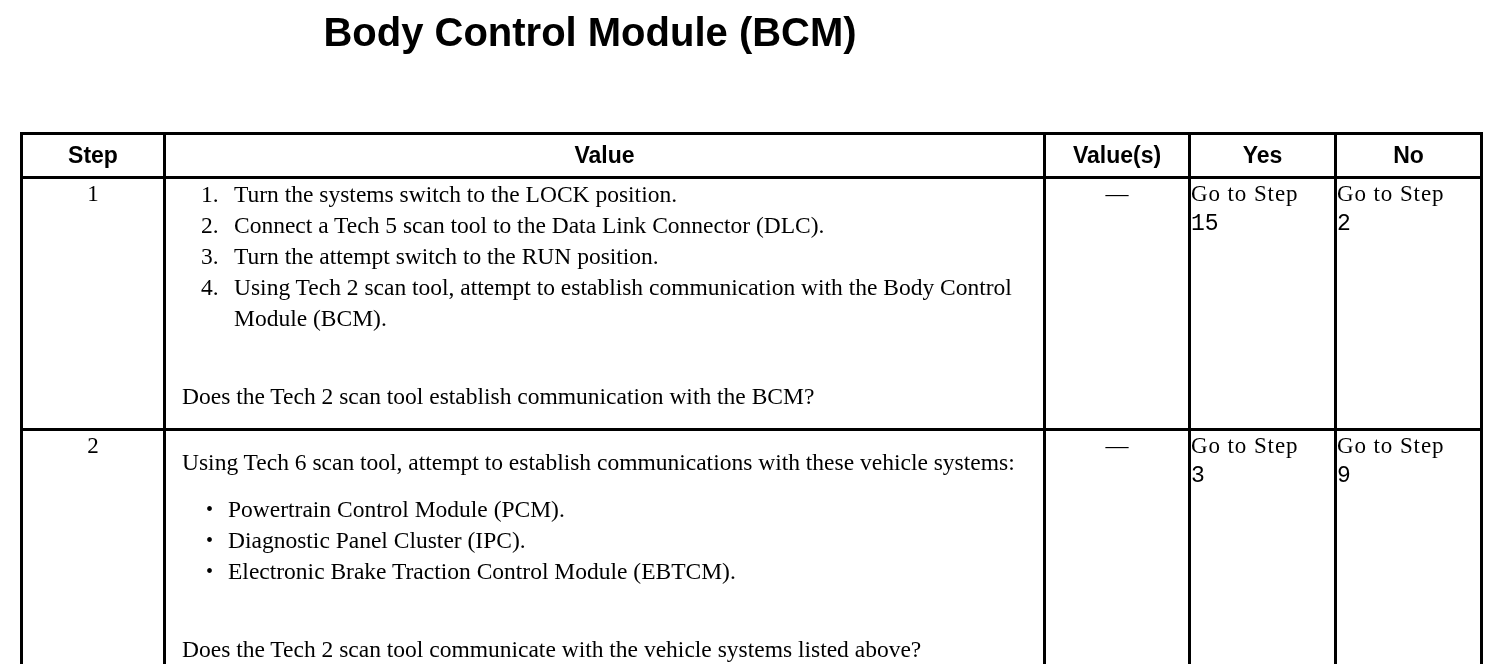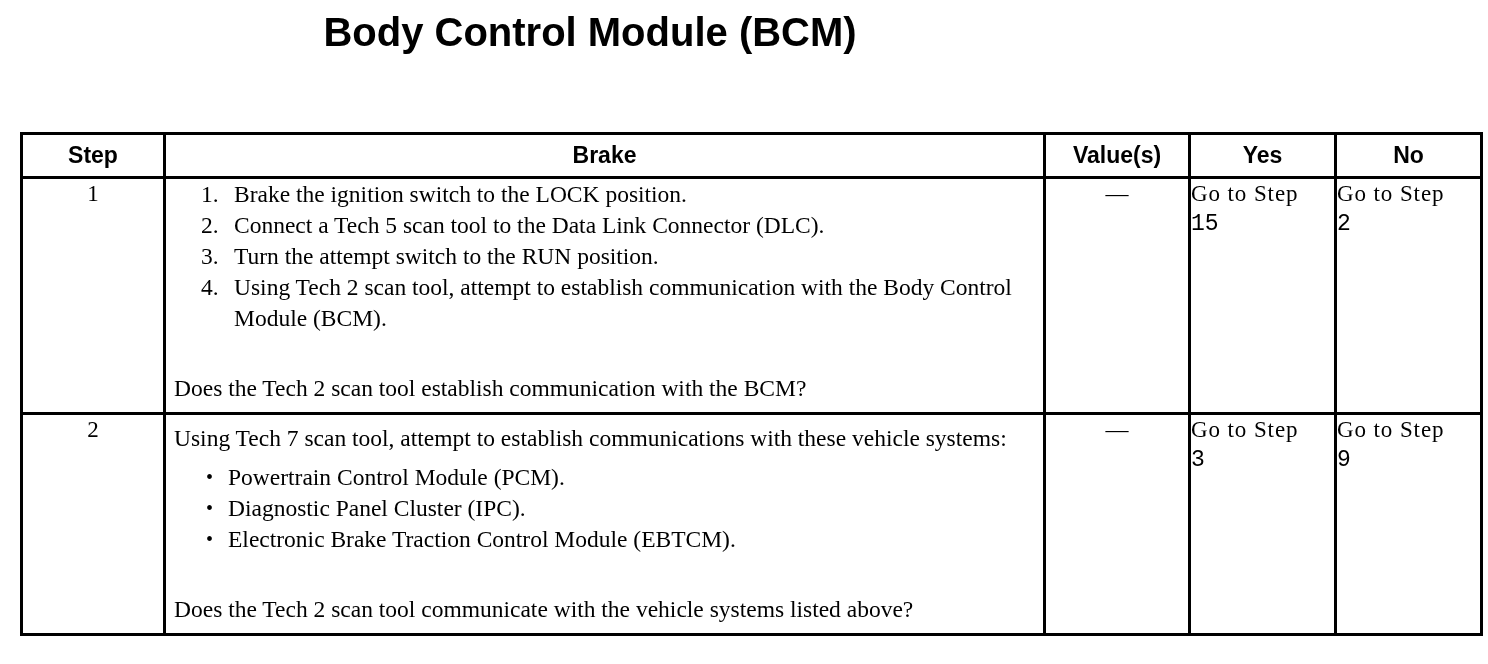--- a/index.html
+++ b/index.html
@@ -106,21 +106,21 @@
     white-space: nowrap;
     letter-spacing: 0.9px;
   }
   .branch-num {
     display: block;
     font-family: Liberation Mono, monospace;
   }
 
   
   .para {
-    margin: 8px;
+    margin: 16px;
   }
   .para.justify {
     text-align: justify;
     text-align-last: left;
   }
   .spacer {
     height: 31px;
   }
   .num-list {
     list-style: none;
@@ -168,35 +168,35 @@
     <colgroup>
       <col class="c-step">
       <col class="c-action">
       <col class="c-value">
       <col class="c-yes">
       <col class="c-no">
     </colgroup>
     <thead>
       <tr>
         <th>Step</th>
-        <th>Brake</th>
+        <th>Value</th>
         <th>Value(s)</th>
         <th>Yes</th>
         <th>No</th>
       </tr>
     </thead>
     <tbody>
 
       <tr>
         <td class="cell-step">1</td>
         <td class="cell-action">
           <ol class="num-list">
             <li>
               <span class="marker">1.</span>
-              <span>Brake the ignition switch to the LOCK position.</span>
+              <span>Turn the systems switch to the LOCK position.</span>
             </li>
             <li>
               <span class="marker">2.</span>
               <span>Connect a Tech 5 scan tool to the Data Link Connector (DLC).</span>
             </li>
             <li>
               <span class="marker">3.</span>
               <span>Turn the attempt switch to the RUN position.</span>
             </li>
             <li>
@@ -214,21 +214,21 @@
         </td>
         <td class="cell-branch">
           <span class="branch-lead">Go to Step</span>
           <span class="branch-num">2</span>
         </td>
       </tr>
 
       <tr>
         <td class="cell-step">2</td>
         <td class="cell-action">
-          <p class="para justify">Using Tech 7 scan tool, attempt to establish communications with these vehicle systems:</p>
+          <p class="para justify">Using Tech 6 scan tool, attempt to establish communications with these vehicle systems:</p>
           <ul class="bullet-list">
             <li>
               <span class="marker">•</span>
               <span>Powertrain Control Module (PCM).</span>
             </li>
             <li>
               <span class="marker">•</span>
               <span>Diagnostic Panel Cluster (IPC).</span>
             </li>
             <li>

